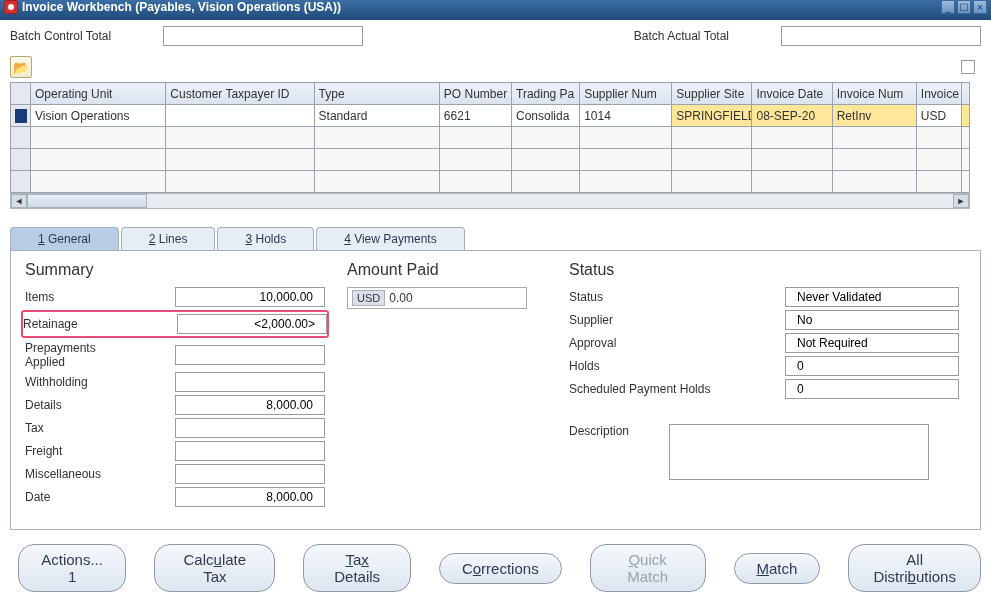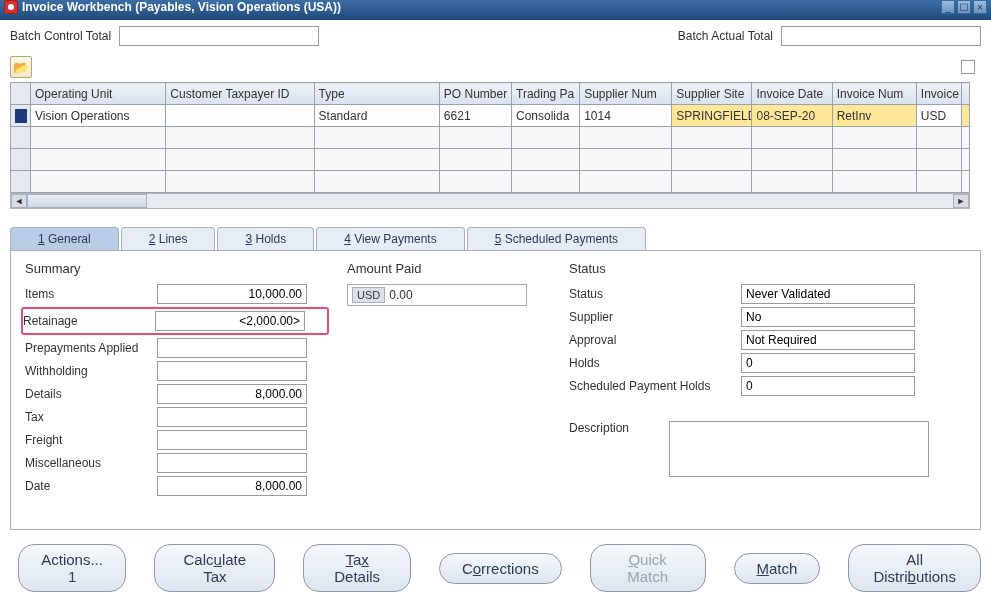--- a/index.html
+++ b/index.html
@@ -48,22 +48,23 @@
     display: flex;
     align-items: center;
     gap: 8px;
     margin-bottom: 10px;
   }
   .batch-row .pad { flex: 1; }
   .txtbox {
     border: 1px solid #9a9aa0;
     background: #fff;
     height: 20px;
-    padding: 2px 4px;
+    padding: 2px 11px;
     font-size: 12px;
+    margin-left: 44px;
   }
   .batch-row .txtbox { width: 200px; }
   .small-icon-btn{
     width:22px; height:22px;
     border:1px solid #b4a77a;
     background:linear-gradient(#fdf9e5,#f2eac9);
     border-radius:2px; display:inline-flex; align-items:center; justify-content:center;
     cursor:pointer; font-size:13px;
   }
   .checkbox-pl{
@@ -139,21 +140,21 @@
     border:1px solid #a9b1bf;
     border-top:none;
     padding:10px 14px 18px 14px;
     height:279px;
     display:flex;
     gap:22px;
   }
   .fieldset{
     display:flex; flex-direction:column;
   }
-  .legend{ font-size:13px; margin-bottom:8px; color:#333; }
+  .legend{ font-size:16px; margin-bottom:8px; color:#333; }
   .fldrow{ display:flex; align-items:center; margin-bottom:3px; }
   .fldrow label{ width:132px; text-align:left; padding-right:6px; font-size:12px; }
   .fldrow .txtbox{ width:150px; text-align:right; }
   .fldrow.highlight{
     border:2px solid #e84d77;
     padding:2px 0;
     margin-left:-4px; margin-right:-4px;
     border-radius:3px;
   }
 
@@ -315,21 +316,20 @@
         </div>
     <span class="arrow">►</span>
   </div>
   </div>
 
   <div class="tabs">
     <div class="tab active"><span class="u">1</span><span> General</span></div>
     <div class="tab"><span class="u">2</span><span> Lines</span></div>
     <div class="tab"><span class="u">3</span><span> Holds</span></div>
     <div class="tab"><span class="u">4</span><span> View Payments</span></div>
-    <div class="tab"><span class="u">5</span><span> Scheduled Payments</span></div>
   </div>
 
   <div class="tabbody">
 
     <div class="fieldset" style="width:300px">
       <div class="legend">Summary</div>
       <div class="fldrow">
           <label>Items</label>
           <input class="txtbox" value="10,000.00" style="">
         </div>

